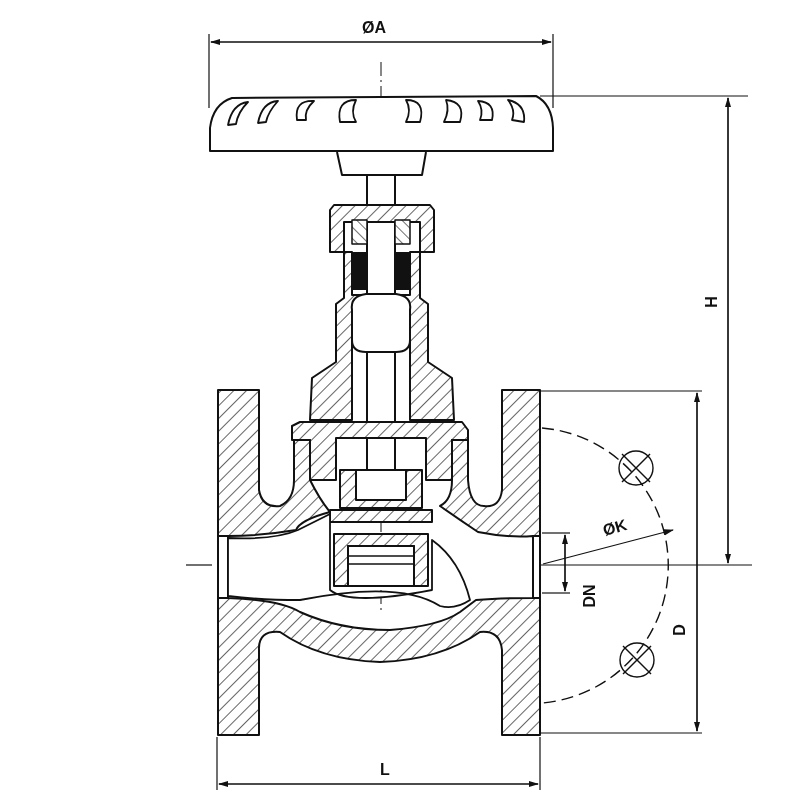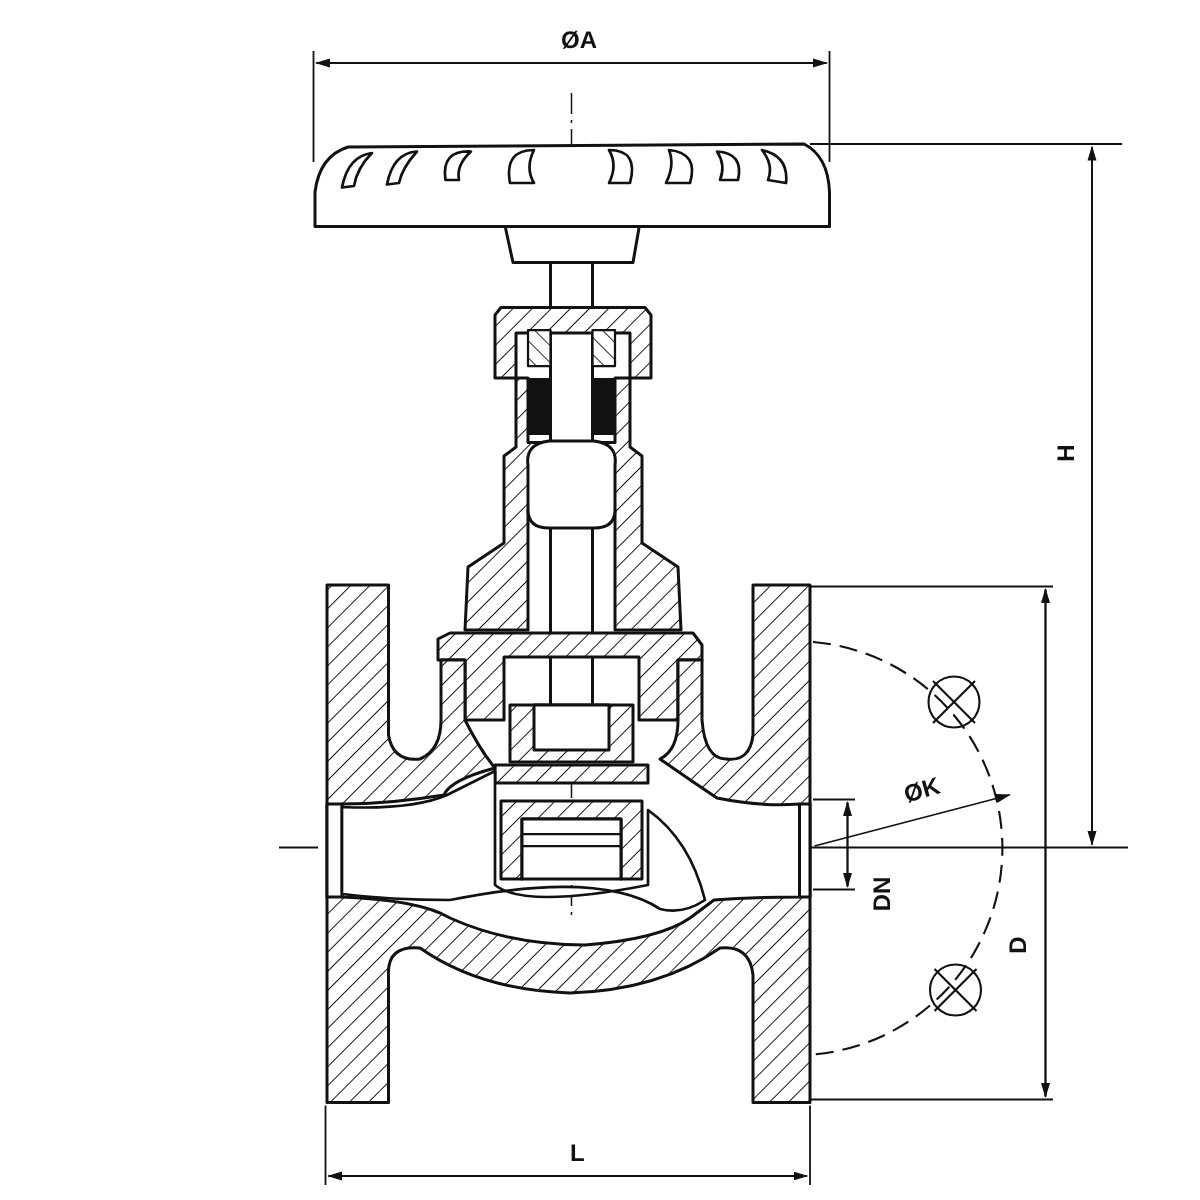--- a/index.html
+++ b/index.html
@@ -129,18 +129,18 @@
 
     <g stroke-width="1.2">
       <line x1="217" y1="737" x2="217" y2="790"></line>
       <line x1="540" y1="737" x2="540" y2="790"></line>
       <line x1="219" y1="784" x2="538" y2="784" marker-end="url(#arr)"></line>
       <line x1="538" y1="784" x2="219" y2="784" marker-end="url(#arr)"></line>
     </g>
   </g>
 </svg>
 
-<div class="lbl" style="left:362px;top:20px;margin-left:12px;">ØA</div>
+<div class="lbl" style="left:362px;top:20px;">ØA</div>
 <div class="lbl rot" style="left:706px;top:294px;">H</div>
 <div class="lbl" style="left:603px;top:520px;transform:rotate(-16deg);">ØK</div>
 <div class="lbl rot" style="left:578px;top:588px;">DN</div>
 <div class="lbl rot" style="left:674px;top:622px;">D</div>
 <div class="lbl" style="left:380px;top:762px;">L</div>
 
 </body></html>

